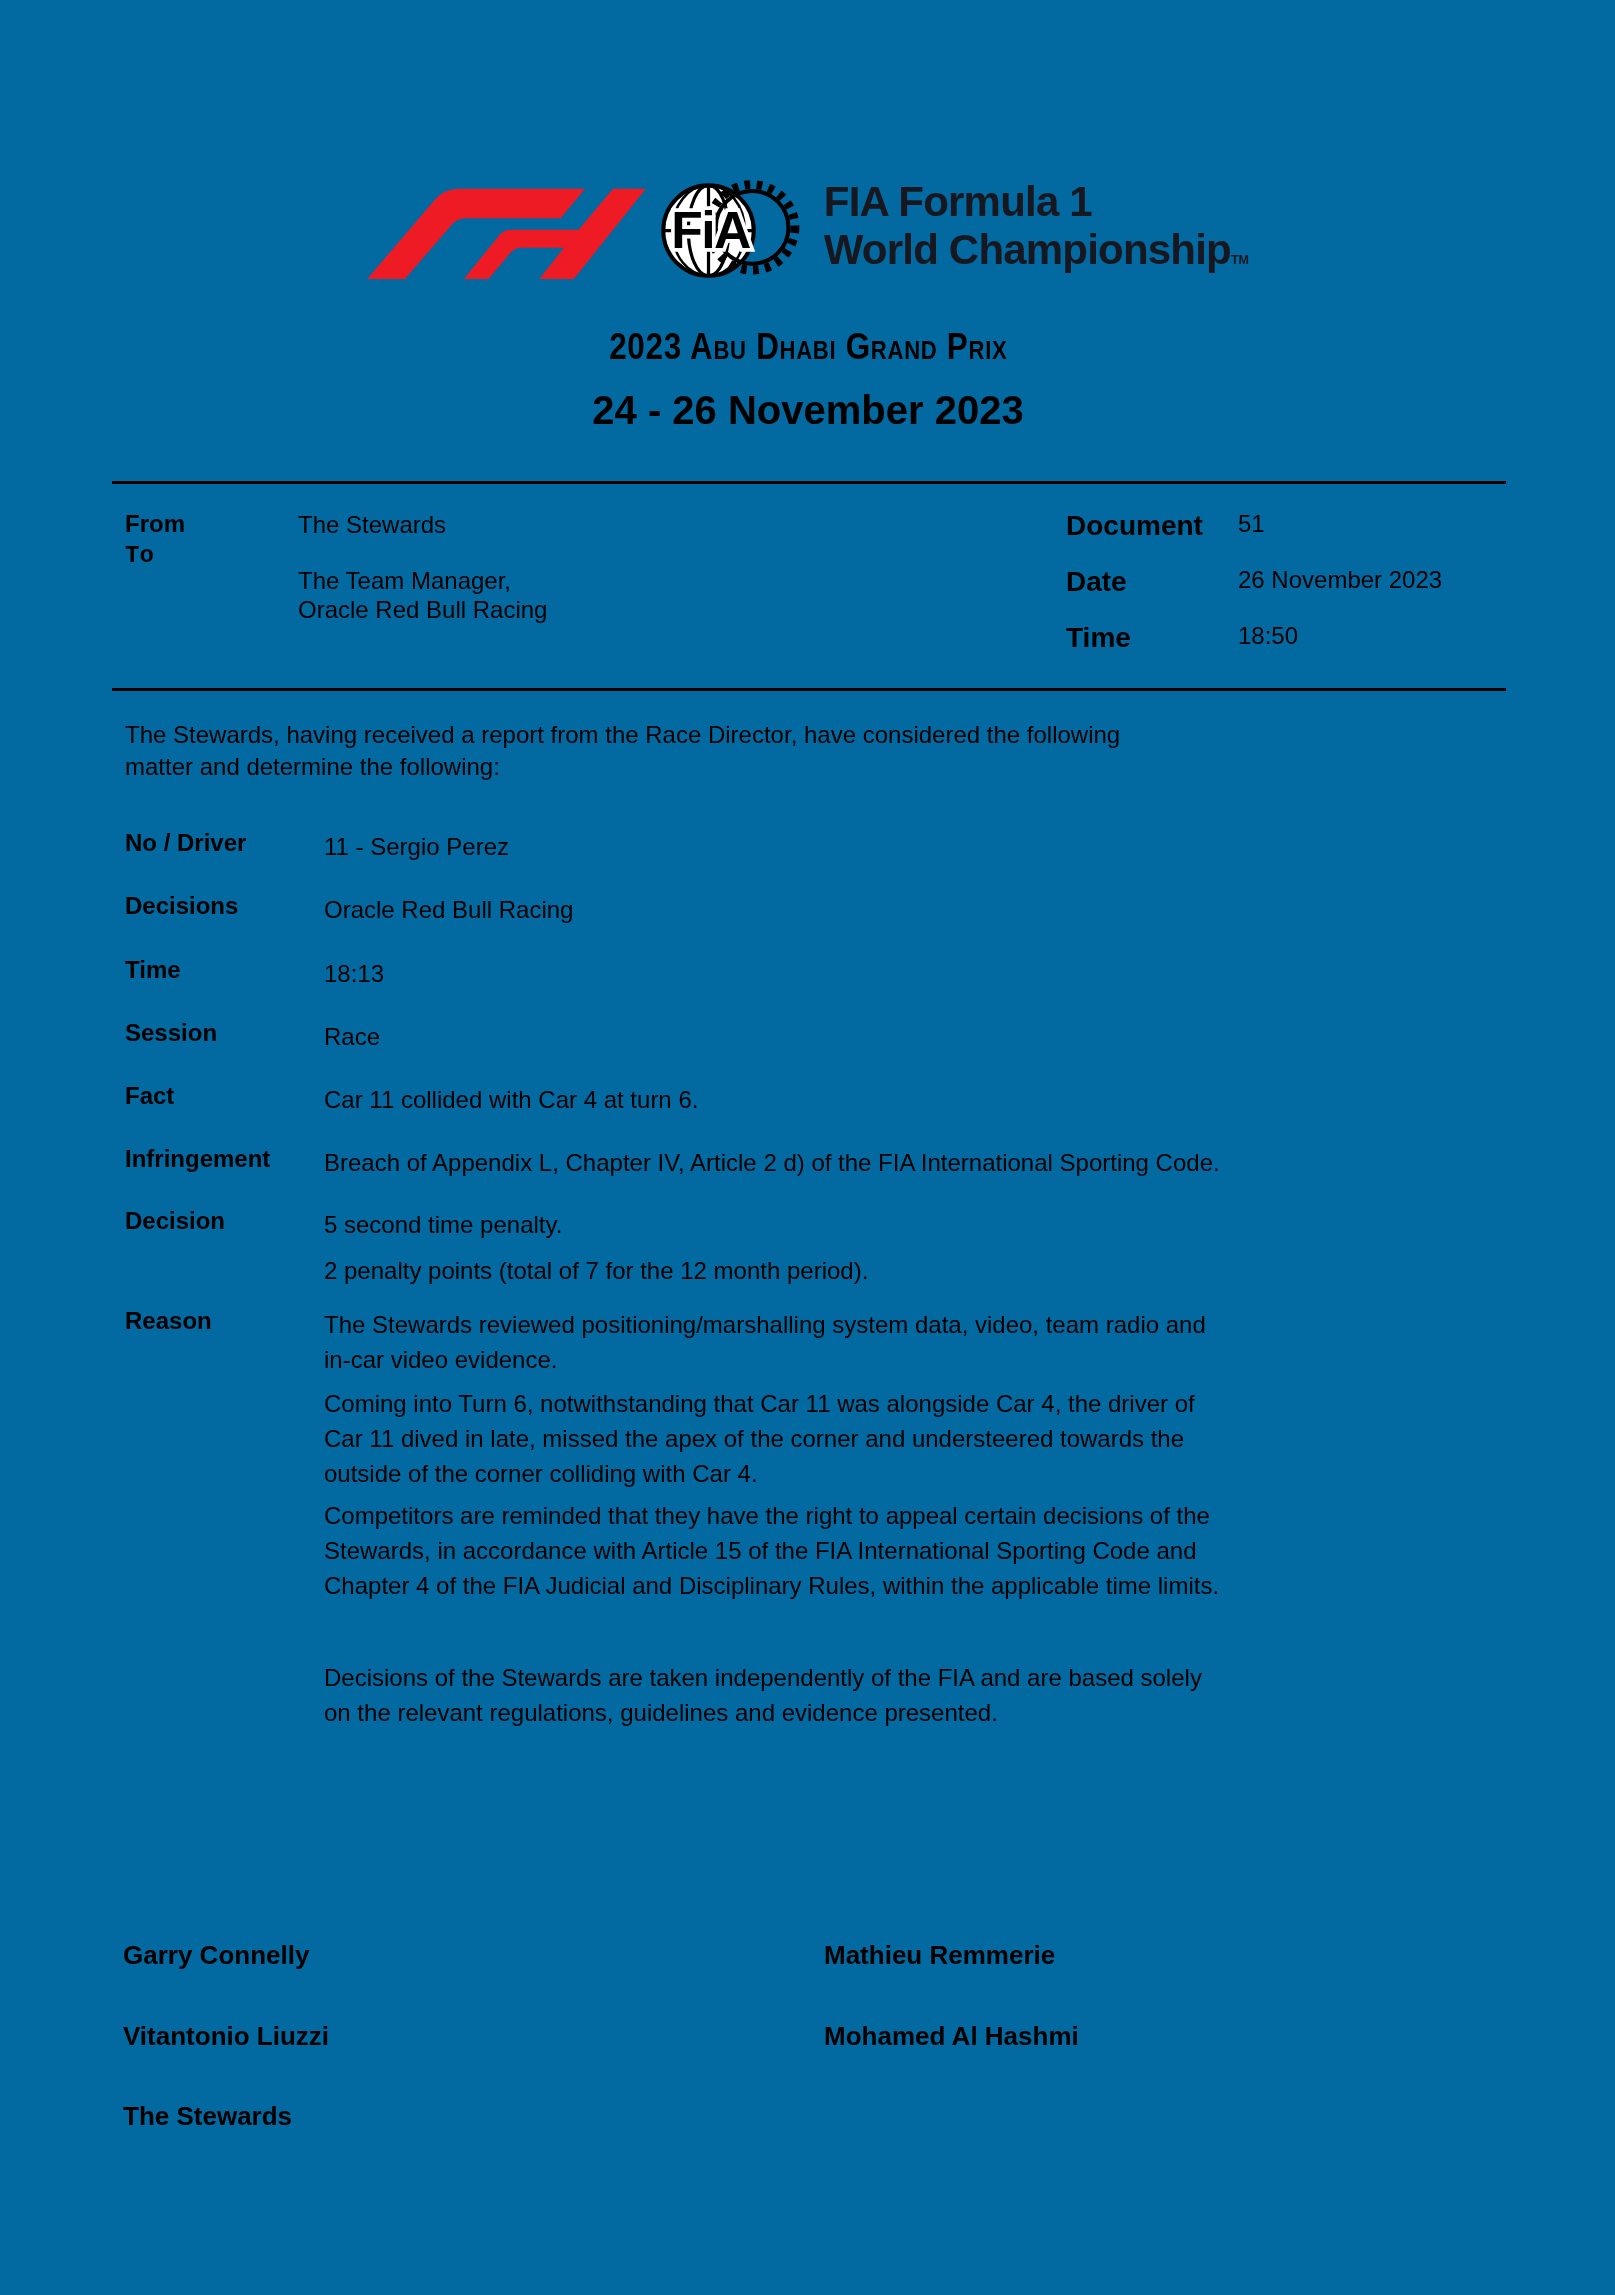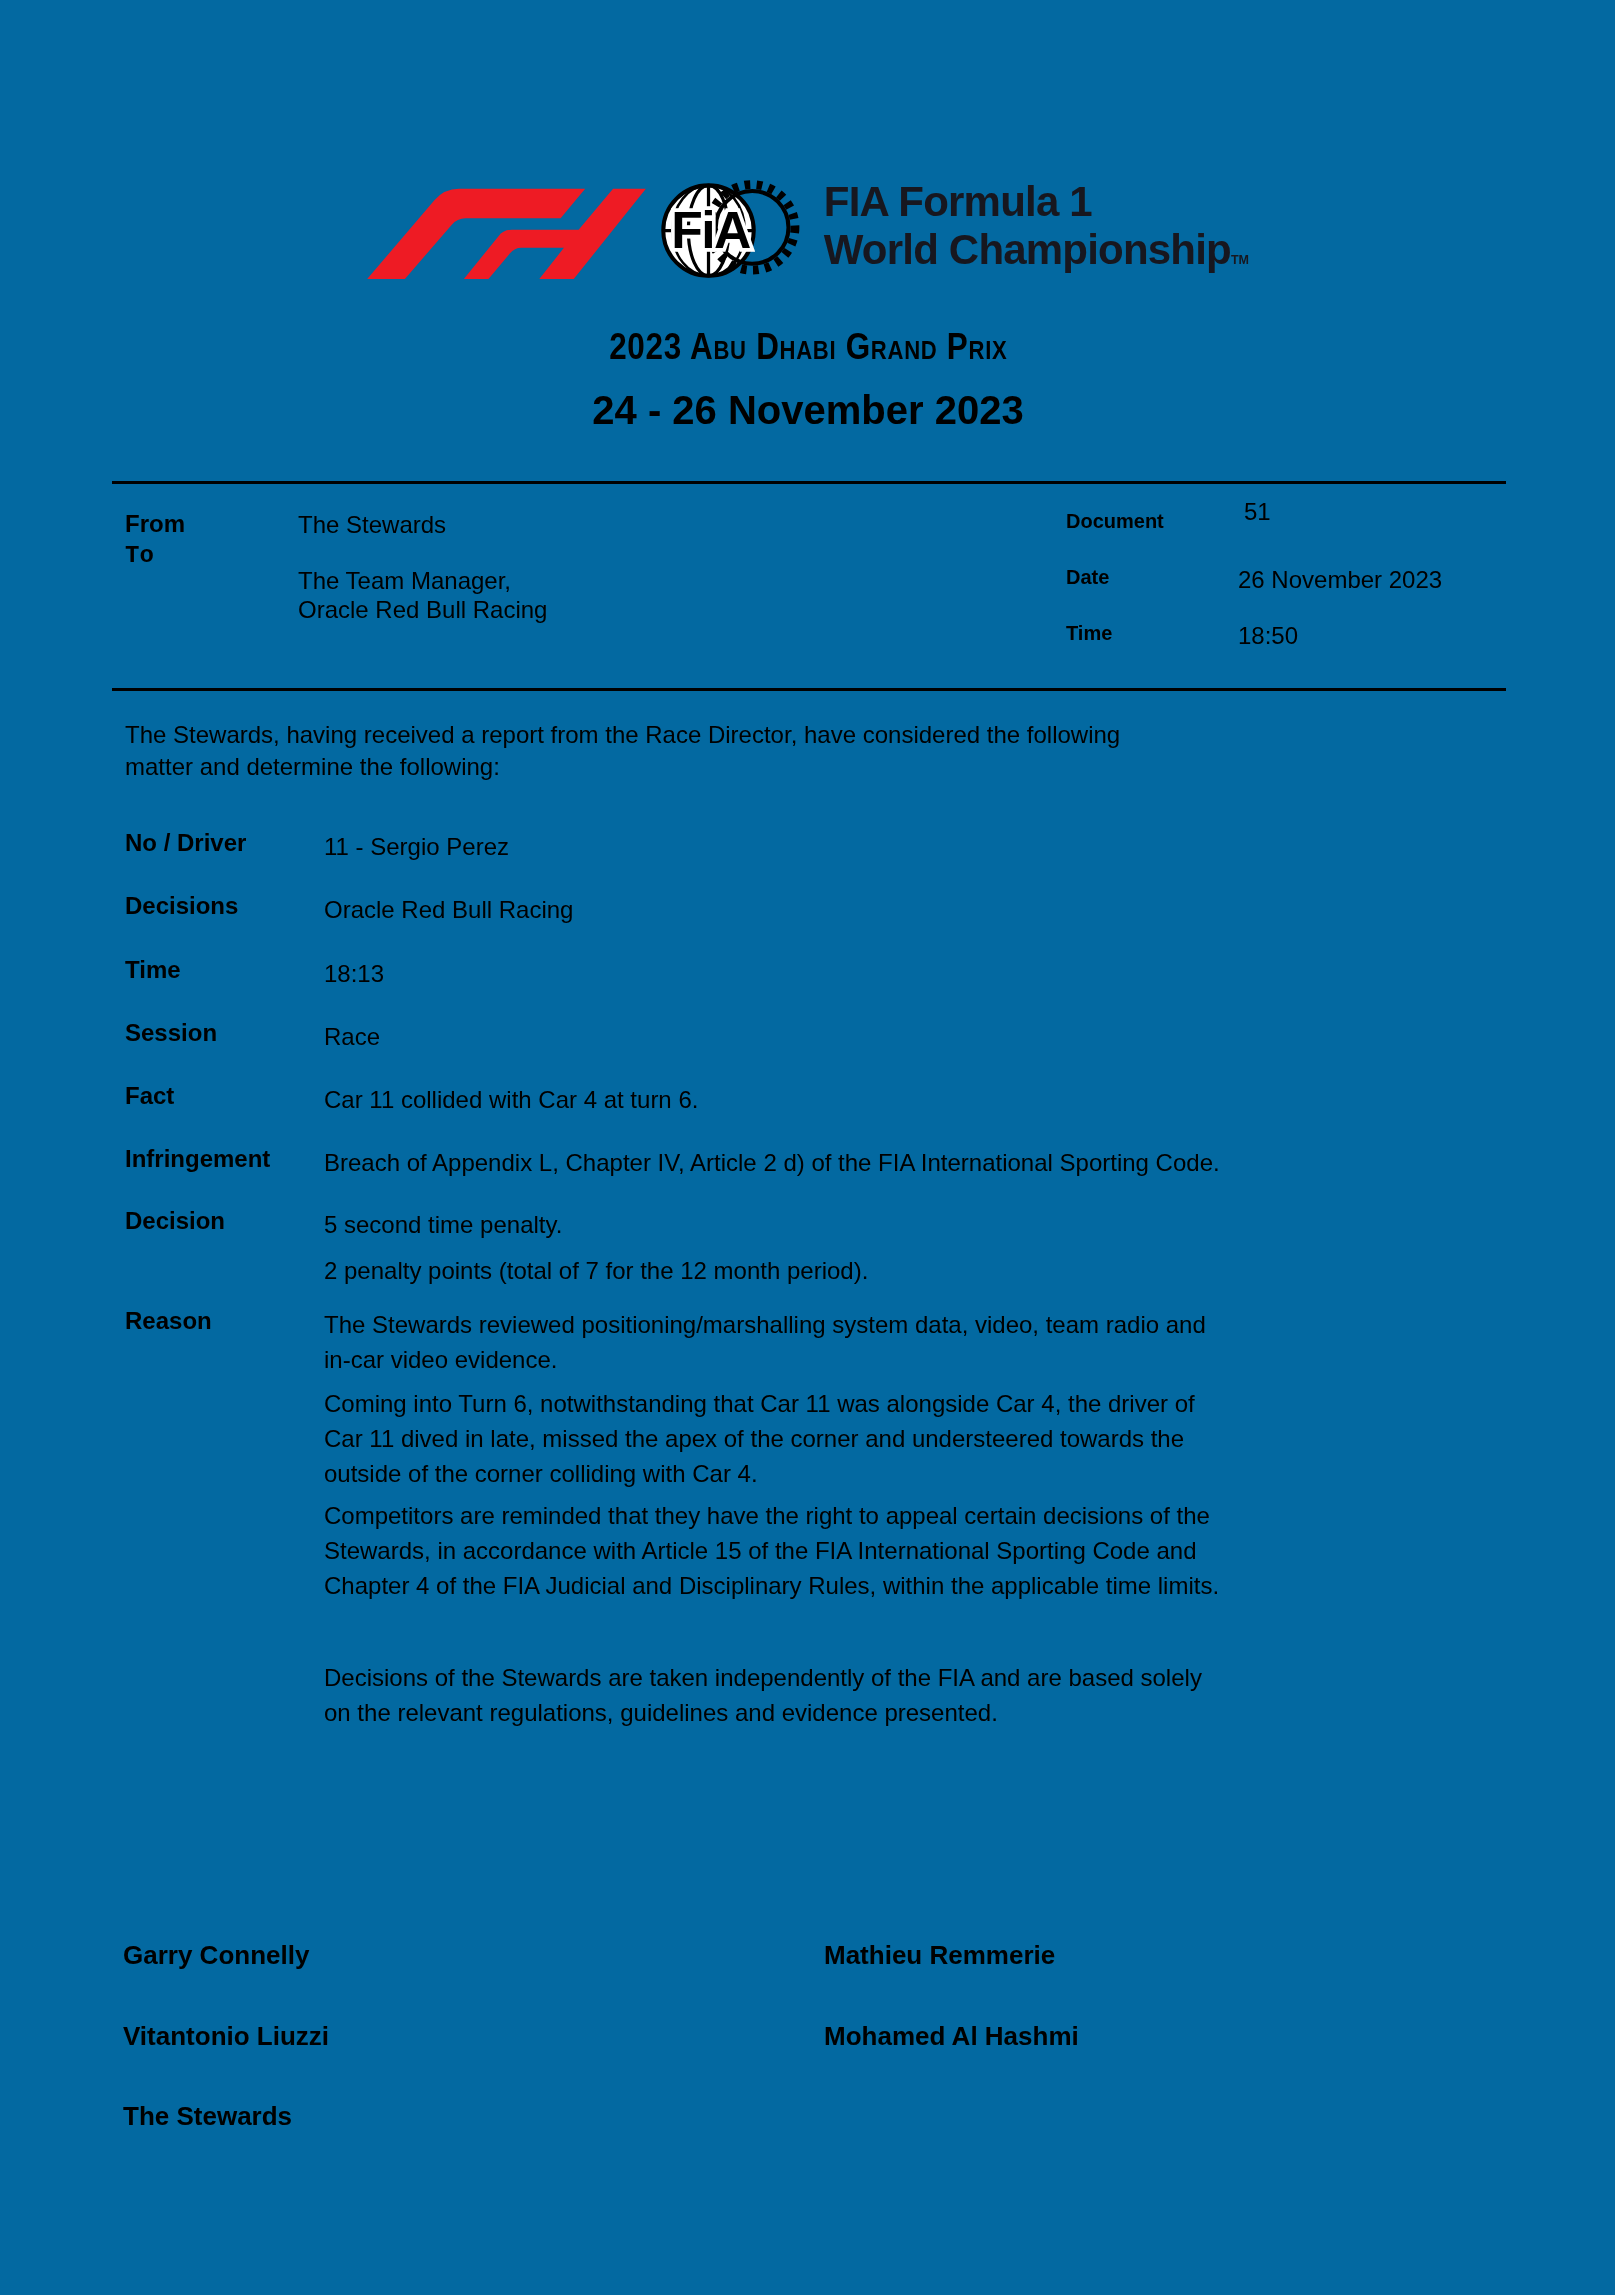--- a/index.html
+++ b/index.html
@@ -61,21 +61,21 @@
     text-align: center;
     font-size: 40px;
     font-weight: 700;
   }
 
   .rule { position: absolute; left: 112px; width: 1394px; height: 3.3px; background: #000; }
 
   
   .meta-label { position: absolute; left: 125px; font-size: 24px; font-weight: 700; }
   .meta-value { position: absolute; left: 298px; font-size: 24px; line-height: 29px; white-space: pre-line; }
-  .meta-label-r { position: absolute; left: 1066px; font-size: 20px; font-weight: 700; }
+  .meta-label-r { position: absolute; left: 1066px; font-size: 28px; font-weight: 700; }
   .meta-value-r { position: absolute; left: 1238px; font-size: 24px; }
 
   
   .para {
     position: absolute;
     font-size: 24px;
     line-height: 33px;
     white-space: pre-line;
   }
   .intro { left: 125px; width: 1364px; }
@@ -132,21 +132,21 @@
   <div class="rule" style="top:688px;"></div>
 
   <div class="meta-label" style="top:510px;">From</div>
   <div class="meta-value" style="top:510px;">The Stewards</div>
 
   <div class="meta-label" style="top:542px;font-family:Liberation Mono, monospace;">To</div>
   <div class="meta-value" style="top:566px;">The Team Manager,
 Oracle Red Bull Racing</div>
 
   <div class="meta-label-r" style="top:510px;">Document</div>
-  <div class="meta-value-r" style="top:498px;margin-left:6px;">51</div>
+  <div class="meta-value-r" style="top:510px;">51</div>
 
   <div class="meta-label-r" style="top:566px;">Date</div>
   <div class="meta-value-r" style="top:566px;">26 November 2023</div>
 
   <div class="meta-label-r" style="top:622px;">Time</div>
   <div class="meta-value-r" style="top:622px;">18:50</div>
 
   <div class="para intro" style="top:719px; line-height:32px;">The Stewards, having received a report from the Race Director, have considered the following
 matter and determine the following:</div>
 

